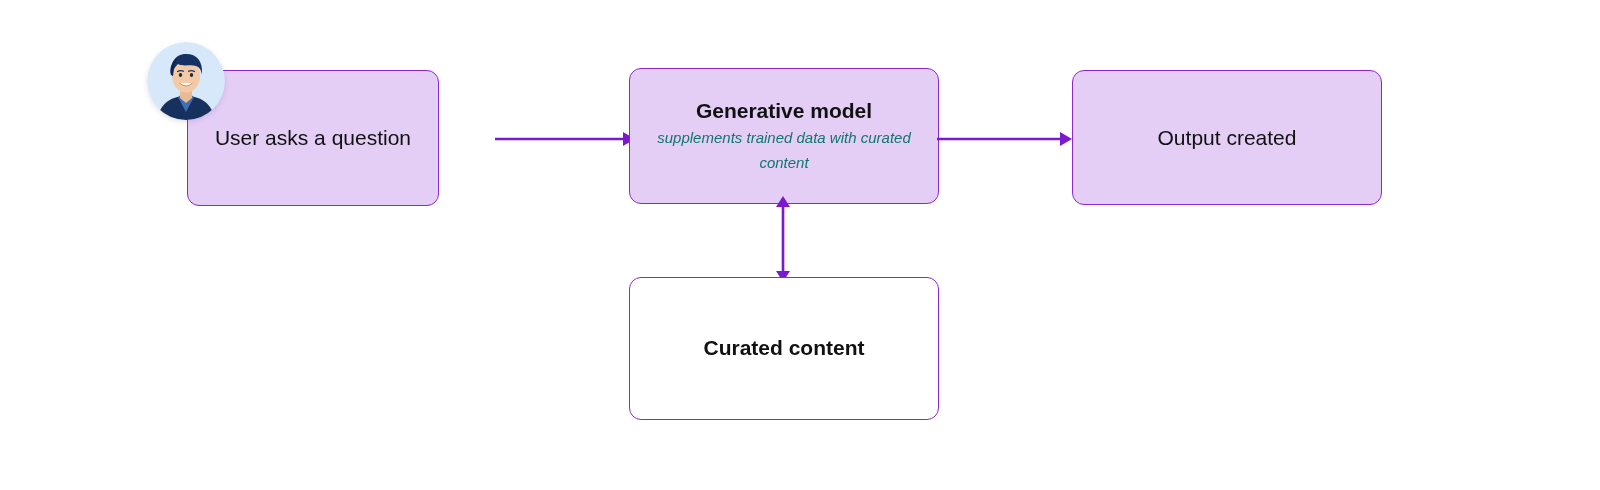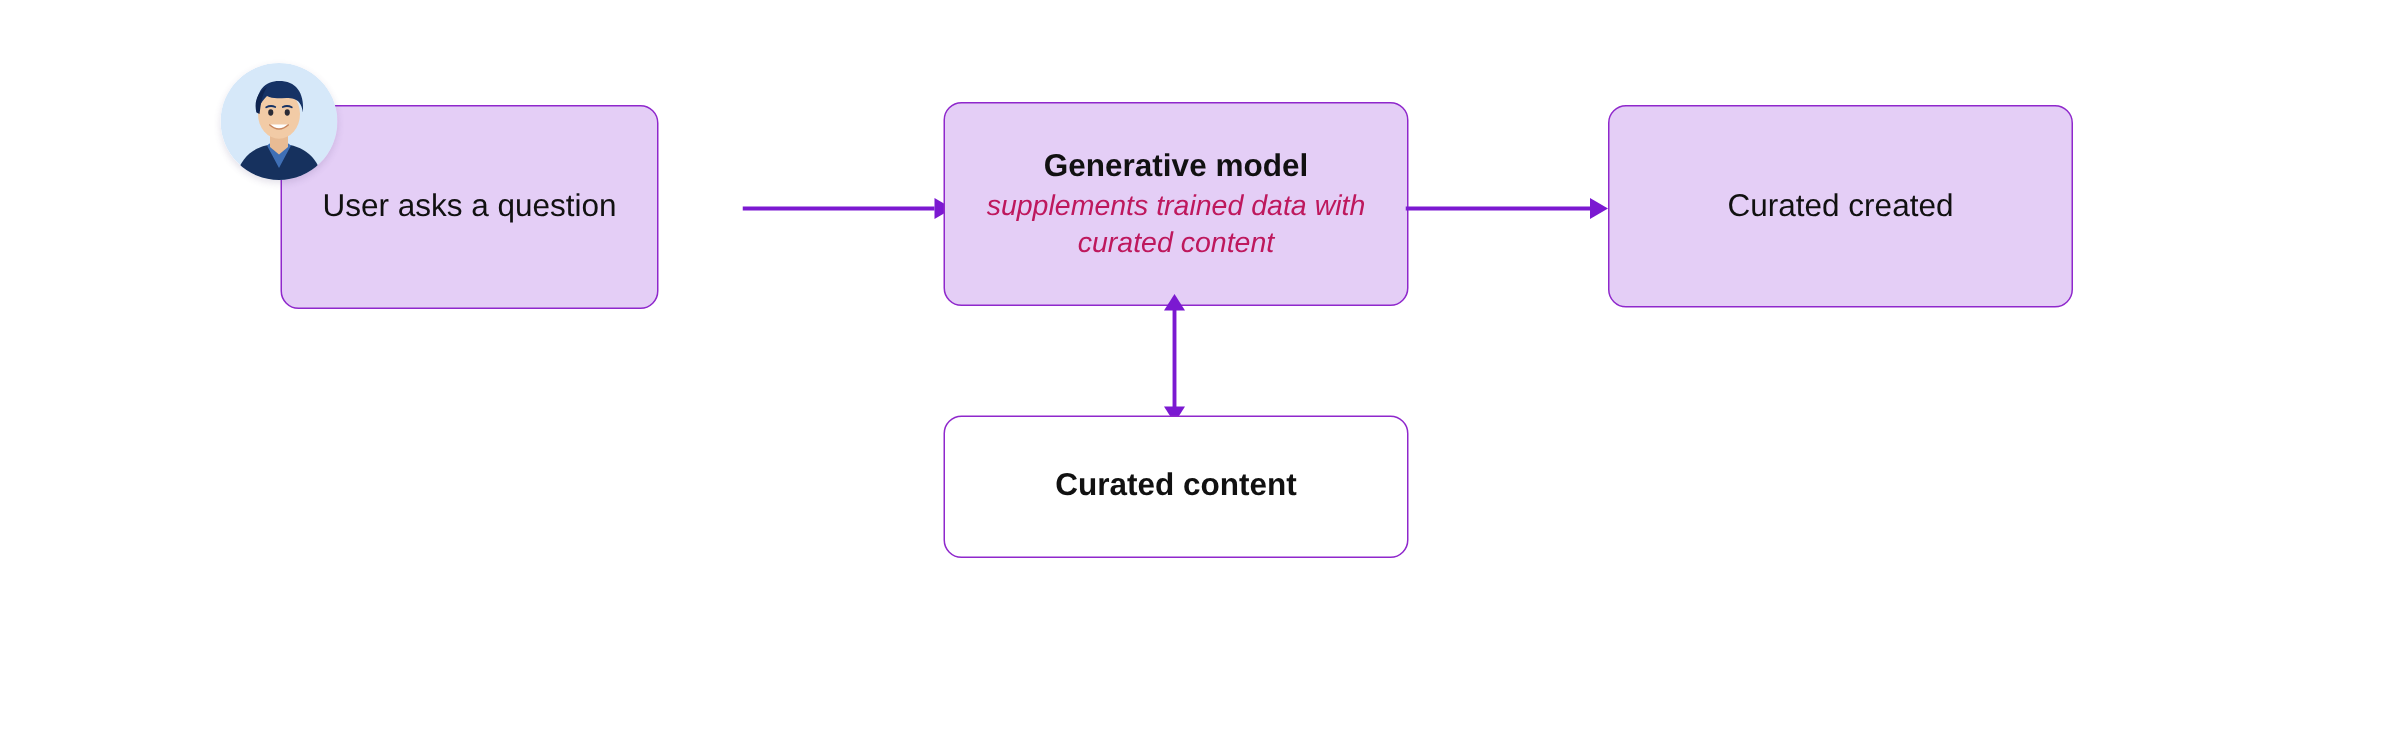--- a/index.html
+++ b/index.html
@@ -40,31 +40,31 @@
     line-height: 26px;
     color: #111111;
   }
   .node-title.bold {
     font-weight: bold;
     font-size: 21px;
     margin-bottom: 1px;
   }
   .node-sub {
     font-style: italic;
-    font-size: 19px;
+    font-size: 15px;
     line-height: 25px;
-    color: #be185d;
+    color: #0f766e;
     max-width: 260px;
   }
 
   
   #node-user    { left: 187px; top: 70px;  width: 252px; height: 136px; }
   #node-model   { left: 629px; top: 68px;  width: 310px; height: 136px; }
   #node-output  { left: 1072px; top: 70px; width: 310px; height: 135px; }
-  #node-curated { left: 629px; top: 277px; width: 310px; height: 95px; }
+  #node-curated { left: 629px; top: 277px; width: 310px; height: 143px; }
 
   
   .conn { position: absolute; }
   #conn-user-model   { left: 495px;  top: 122px; width: 140px; height: 34px; }
   #conn-model-output { left: 937px;  top: 122px; width: 140px; height: 34px; }
   #conn-model-curated{ left: 766px;  top: 196px; width: 34px;  height: 86px; }
 
   
   #avatar {
     position: absolute;
@@ -125,21 +125,21 @@
   </div>
 
   <div class="conn" id="conn-model-output">
     <svg width="140" height="34" viewBox="0 0 140 34">
       <line x1="0" y1="17" x2="123" y2="17" stroke="#7b19d1" stroke-width="2.6"></line>
       <polygon points="123,10 135,17 123,24" fill="#7b19d1"></polygon>
     </svg>
   </div>
 
   <div class="node filled" id="node-output">
-    <div class="node-title">Curated created</div>
+    <div class="node-title">Output created</div>
   </div>
 
   <div class="conn" id="conn-model-curated">
     <svg width="34" height="86" viewBox="0 0 34 86">
       <line x1="17" y1="9" x2="17" y2="77" stroke="#7b19d1" stroke-width="2.6"></line>
       <polygon points="10,11 17,0 24,11" fill="#7b19d1"></polygon>
       <polygon points="10,75 17,86 24,75" fill="#7b19d1"></polygon>
     </svg>
   </div>
 

